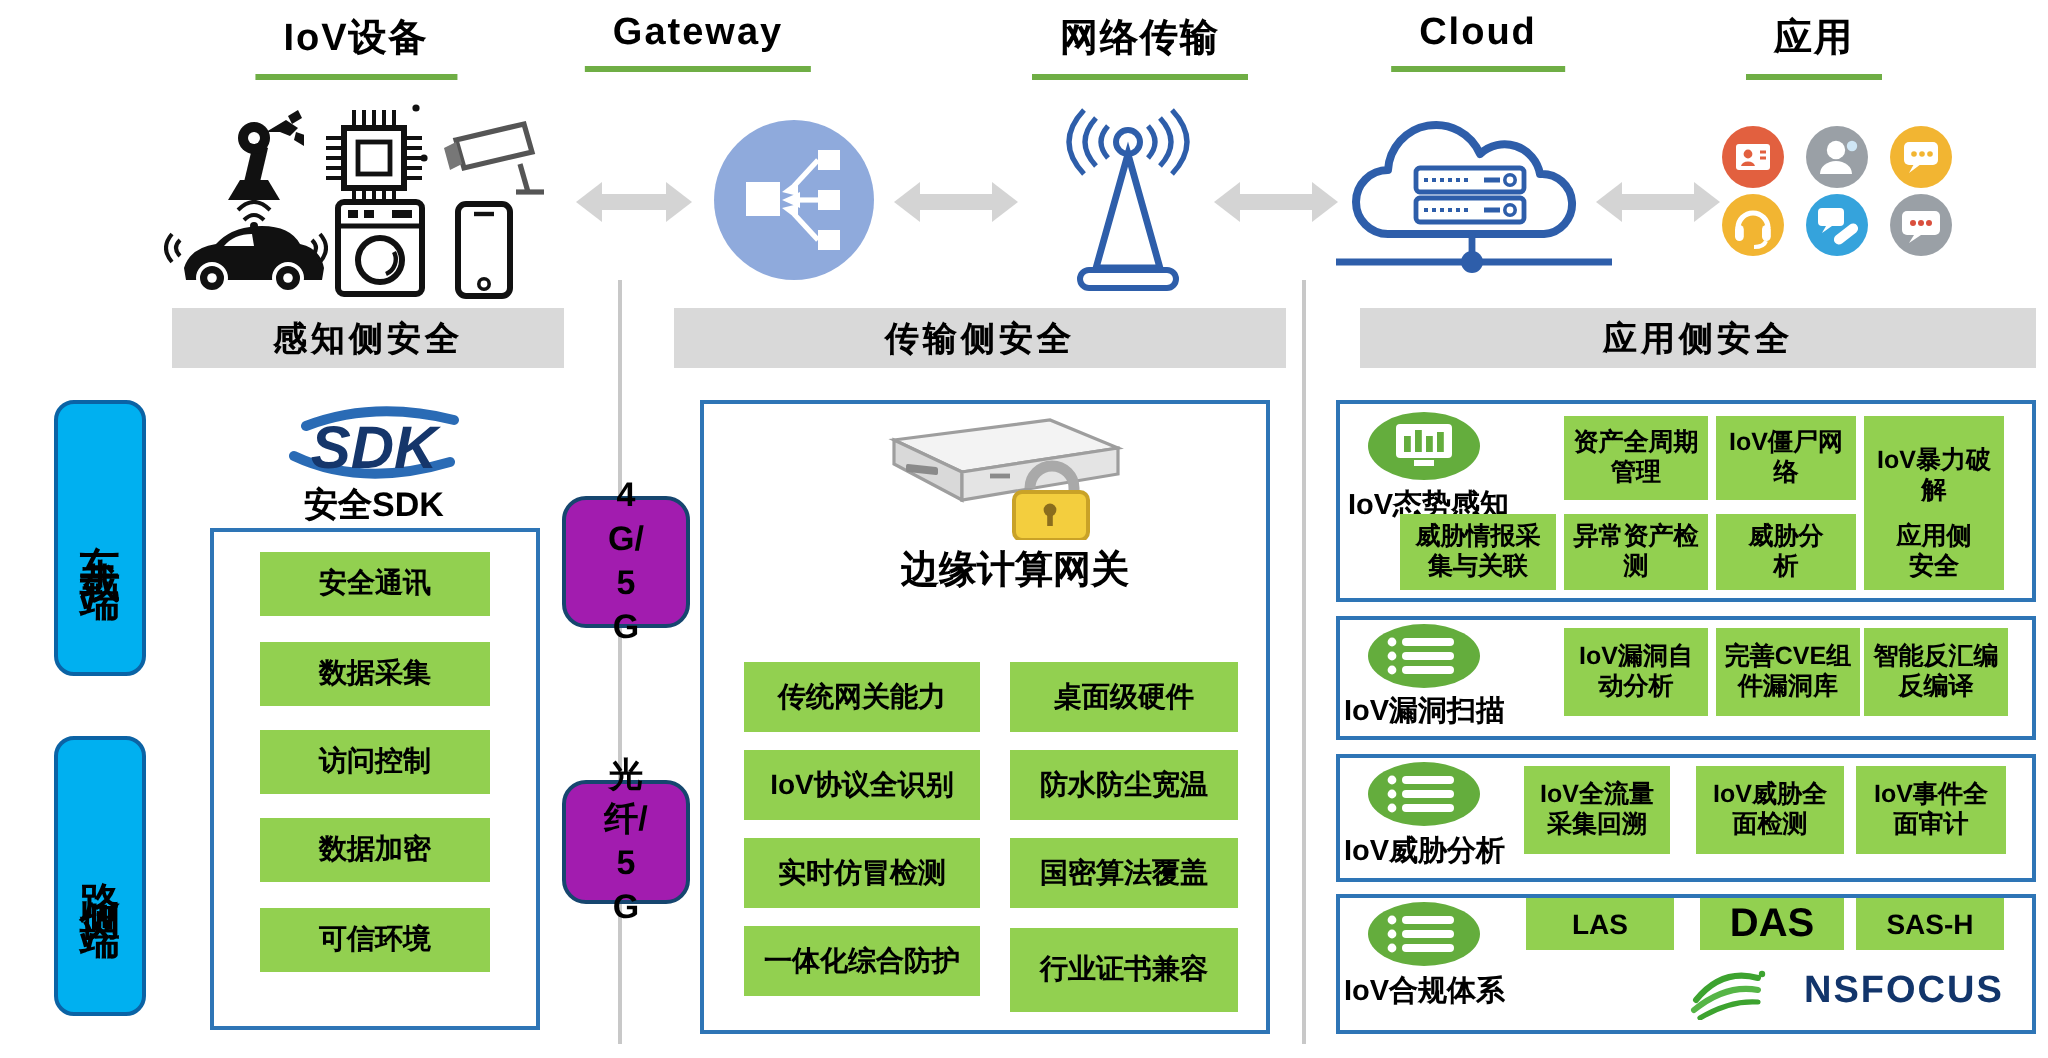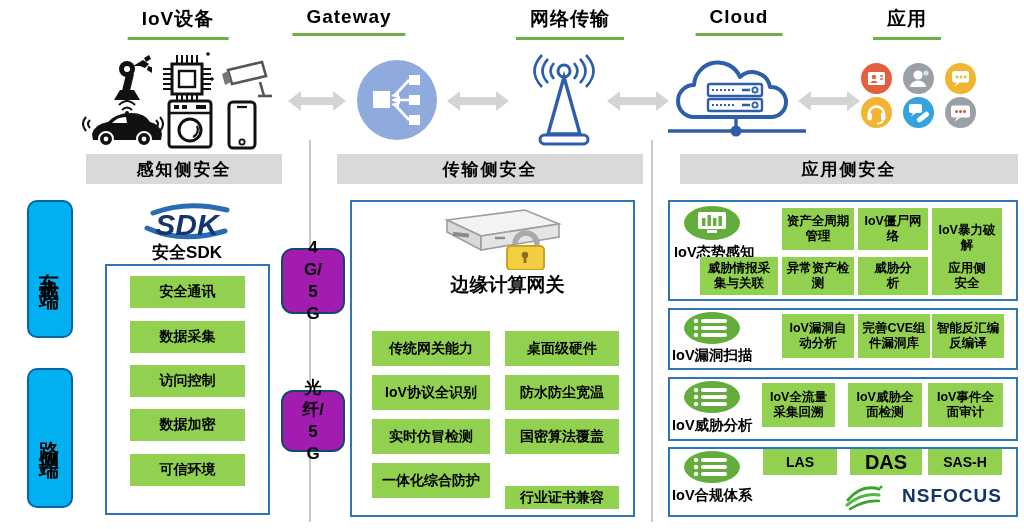--- a/index.html
+++ b/index.html
@@ -288,21 +288,21 @@
   </svg>
   <div class="center-label" style="left:350px;top:272px;width:315px;font-size:19px">边缘计算网关</div>
 
   <div class="gbox" style="left:372px;top:331px;width:118px;height:35px">传统网关能力</div>
   <div class="gbox" style="left:372px;top:375px;width:118px;height:35px">IoV协议全识别</div>
   <div class="gbox" style="left:372px;top:419px;width:118px;height:35px">实时仿冒检测</div>
   <div class="gbox" style="left:372px;top:463px;width:118px;height:35px">一体化综合防护</div>
   <div class="gbox" style="left:505px;top:331px;width:114px;height:35px">桌面级硬件</div>
   <div class="gbox" style="left:505px;top:375px;width:114px;height:35px">防水防尘宽温</div>
   <div class="gbox" style="left:505px;top:419px;width:114px;height:35px">国密算法覆盖</div>
-  <div class="gbox" style="left:505px;top:486px;width:114px;height:23px">行业证书兼容</div>
+  <div class="gbox" style="left:505px;top:464px;width:114px;height:42px">行业证书兼容</div>
 
   <div class="panel" style="left:668px;top:200px;width:350px;height:101px"></div>
   <svg class="icon-abs" style="left:682px;top:205px" width="60" height="36" viewBox="0 0 60 36">
     <ellipse cx="30" cy="18" rx="28" ry="17" fill="#64AD3D"></ellipse>
     <rect x="16" y="7" width="28" height="17" rx="2" fill="#fff"></rect>
     <rect x="20" y="13" width="3.4" height="8" fill="#64AD3D"></rect>
       <rect x="25.5" y="10" width="3.4" height="11" fill="#64AD3D"></rect>
     <rect x="31" y="13" width="3.4" height="8" fill="#64AD3D"></rect>
       <rect x="36.5" y="11" width="3.4" height="10" fill="#64AD3D"></rect>
     <rect x="25" y="25" width="10" height="3" fill="#fff"></rect>

